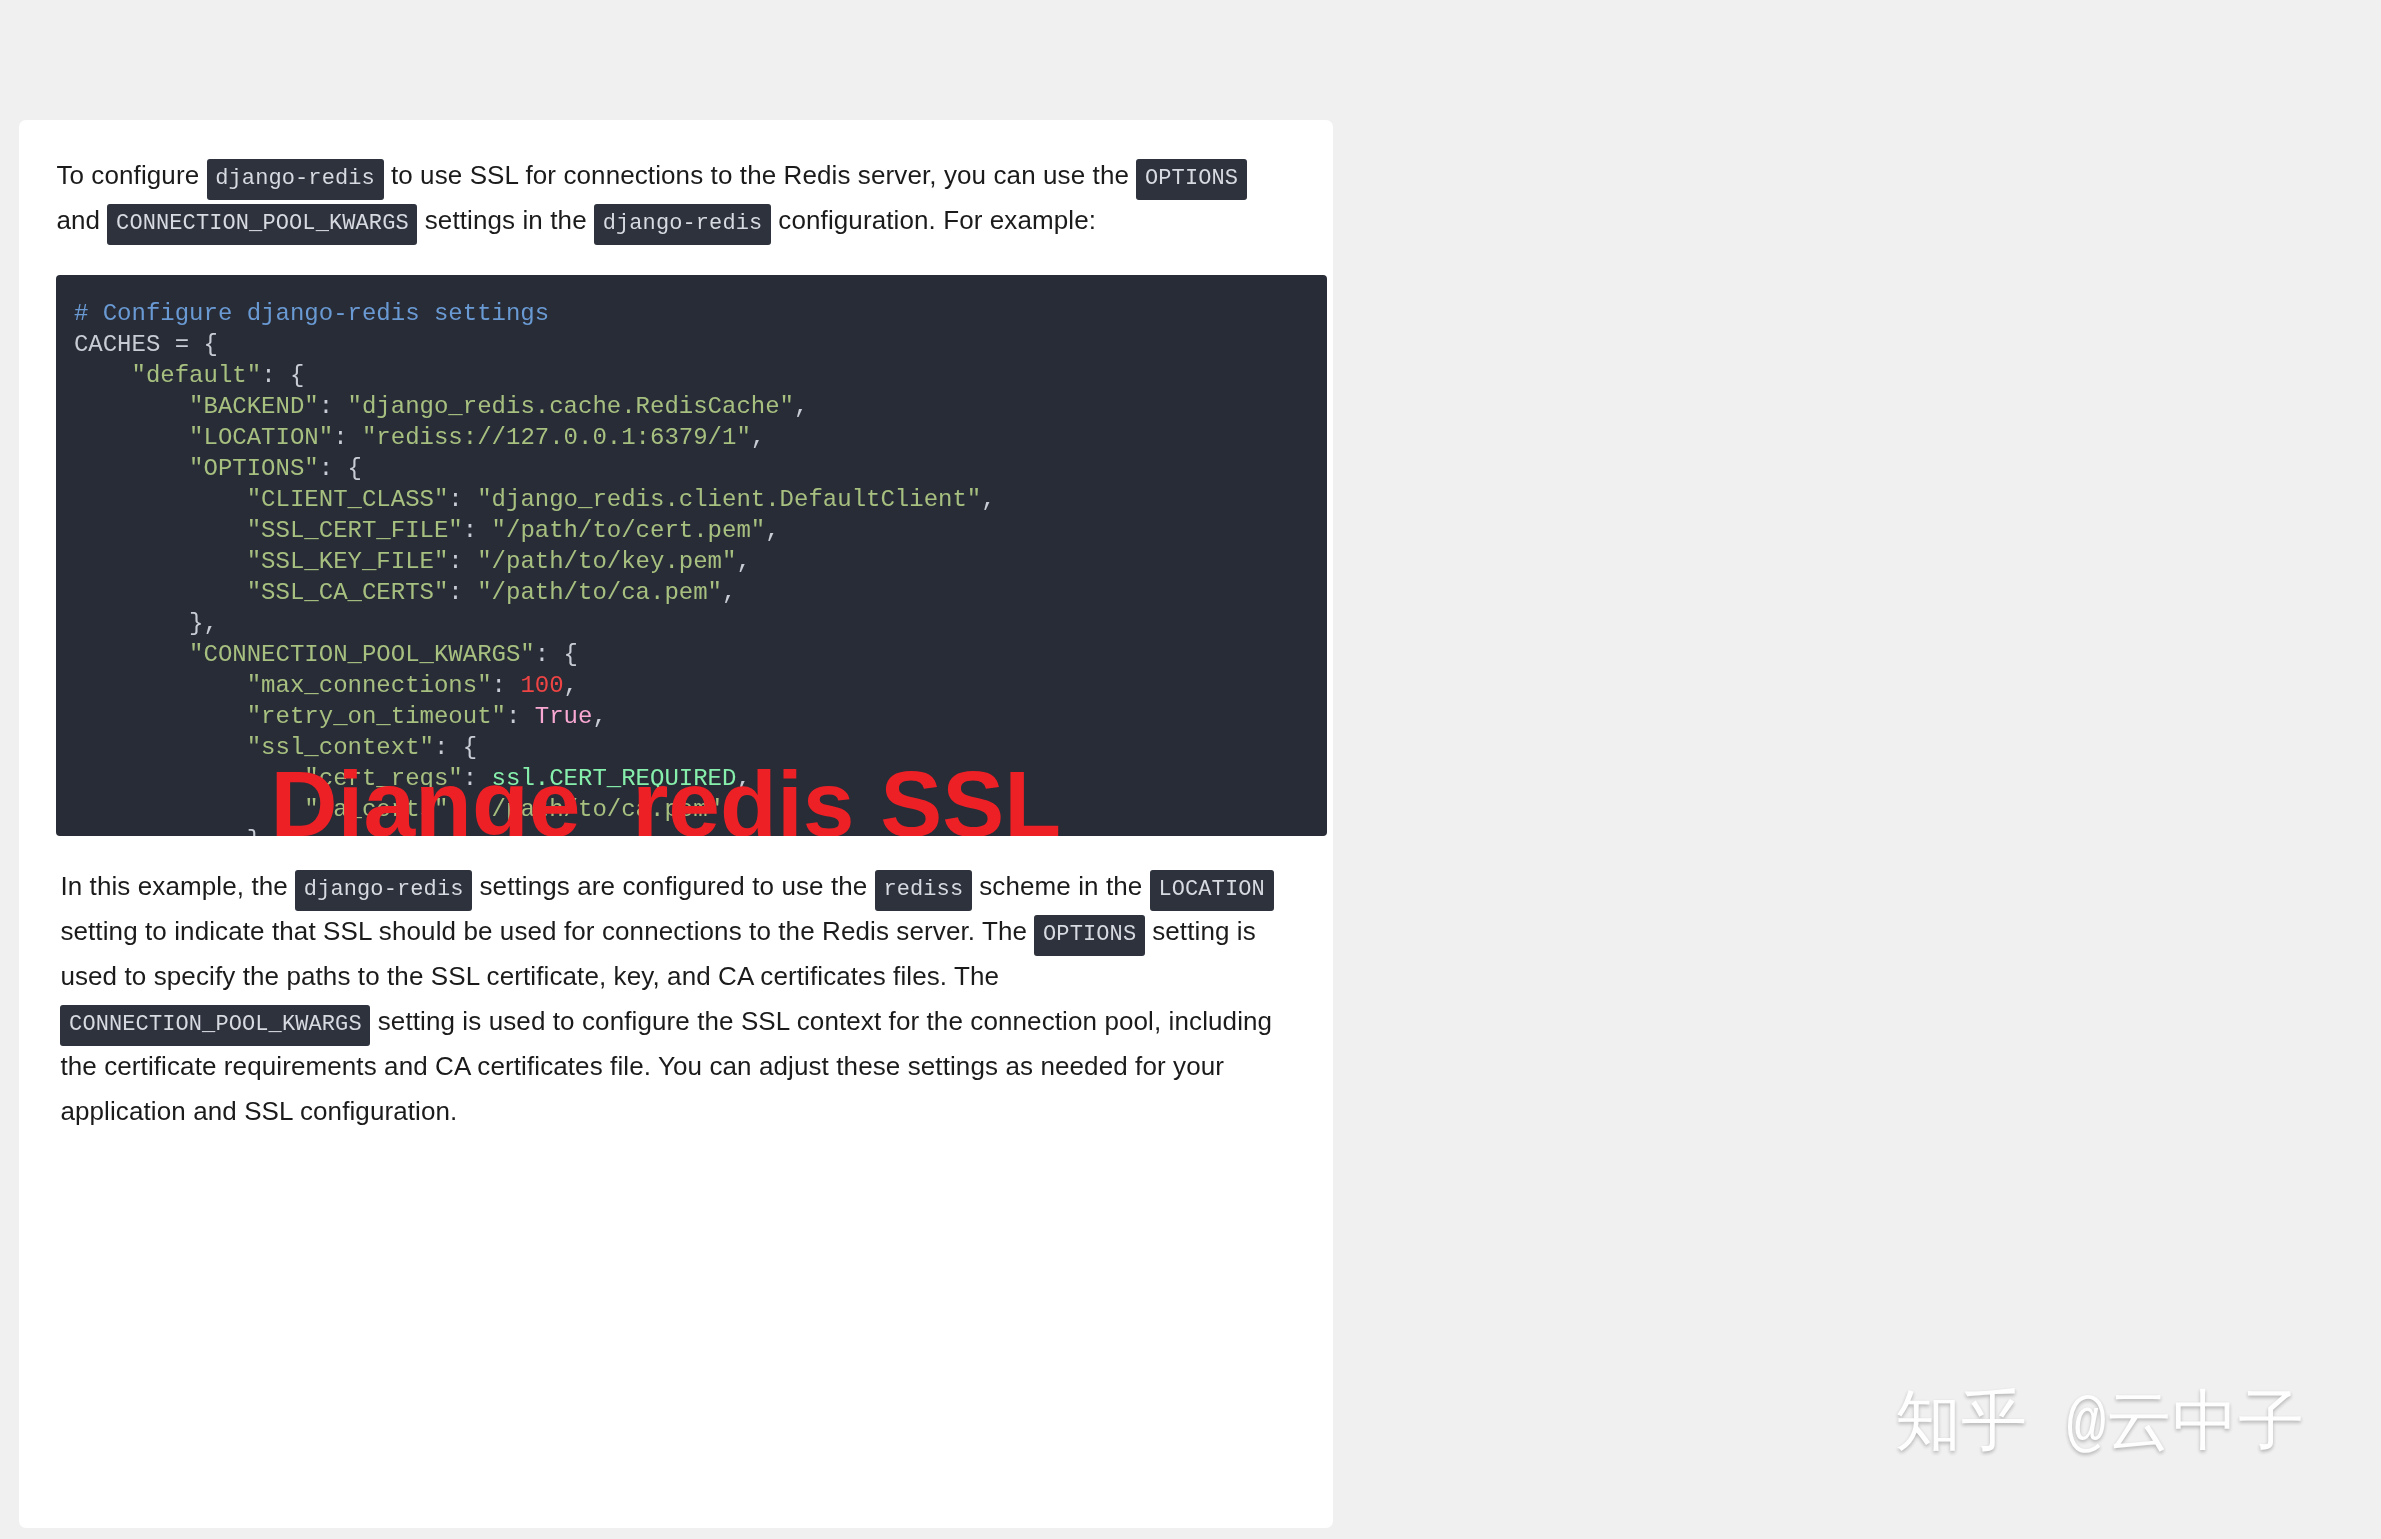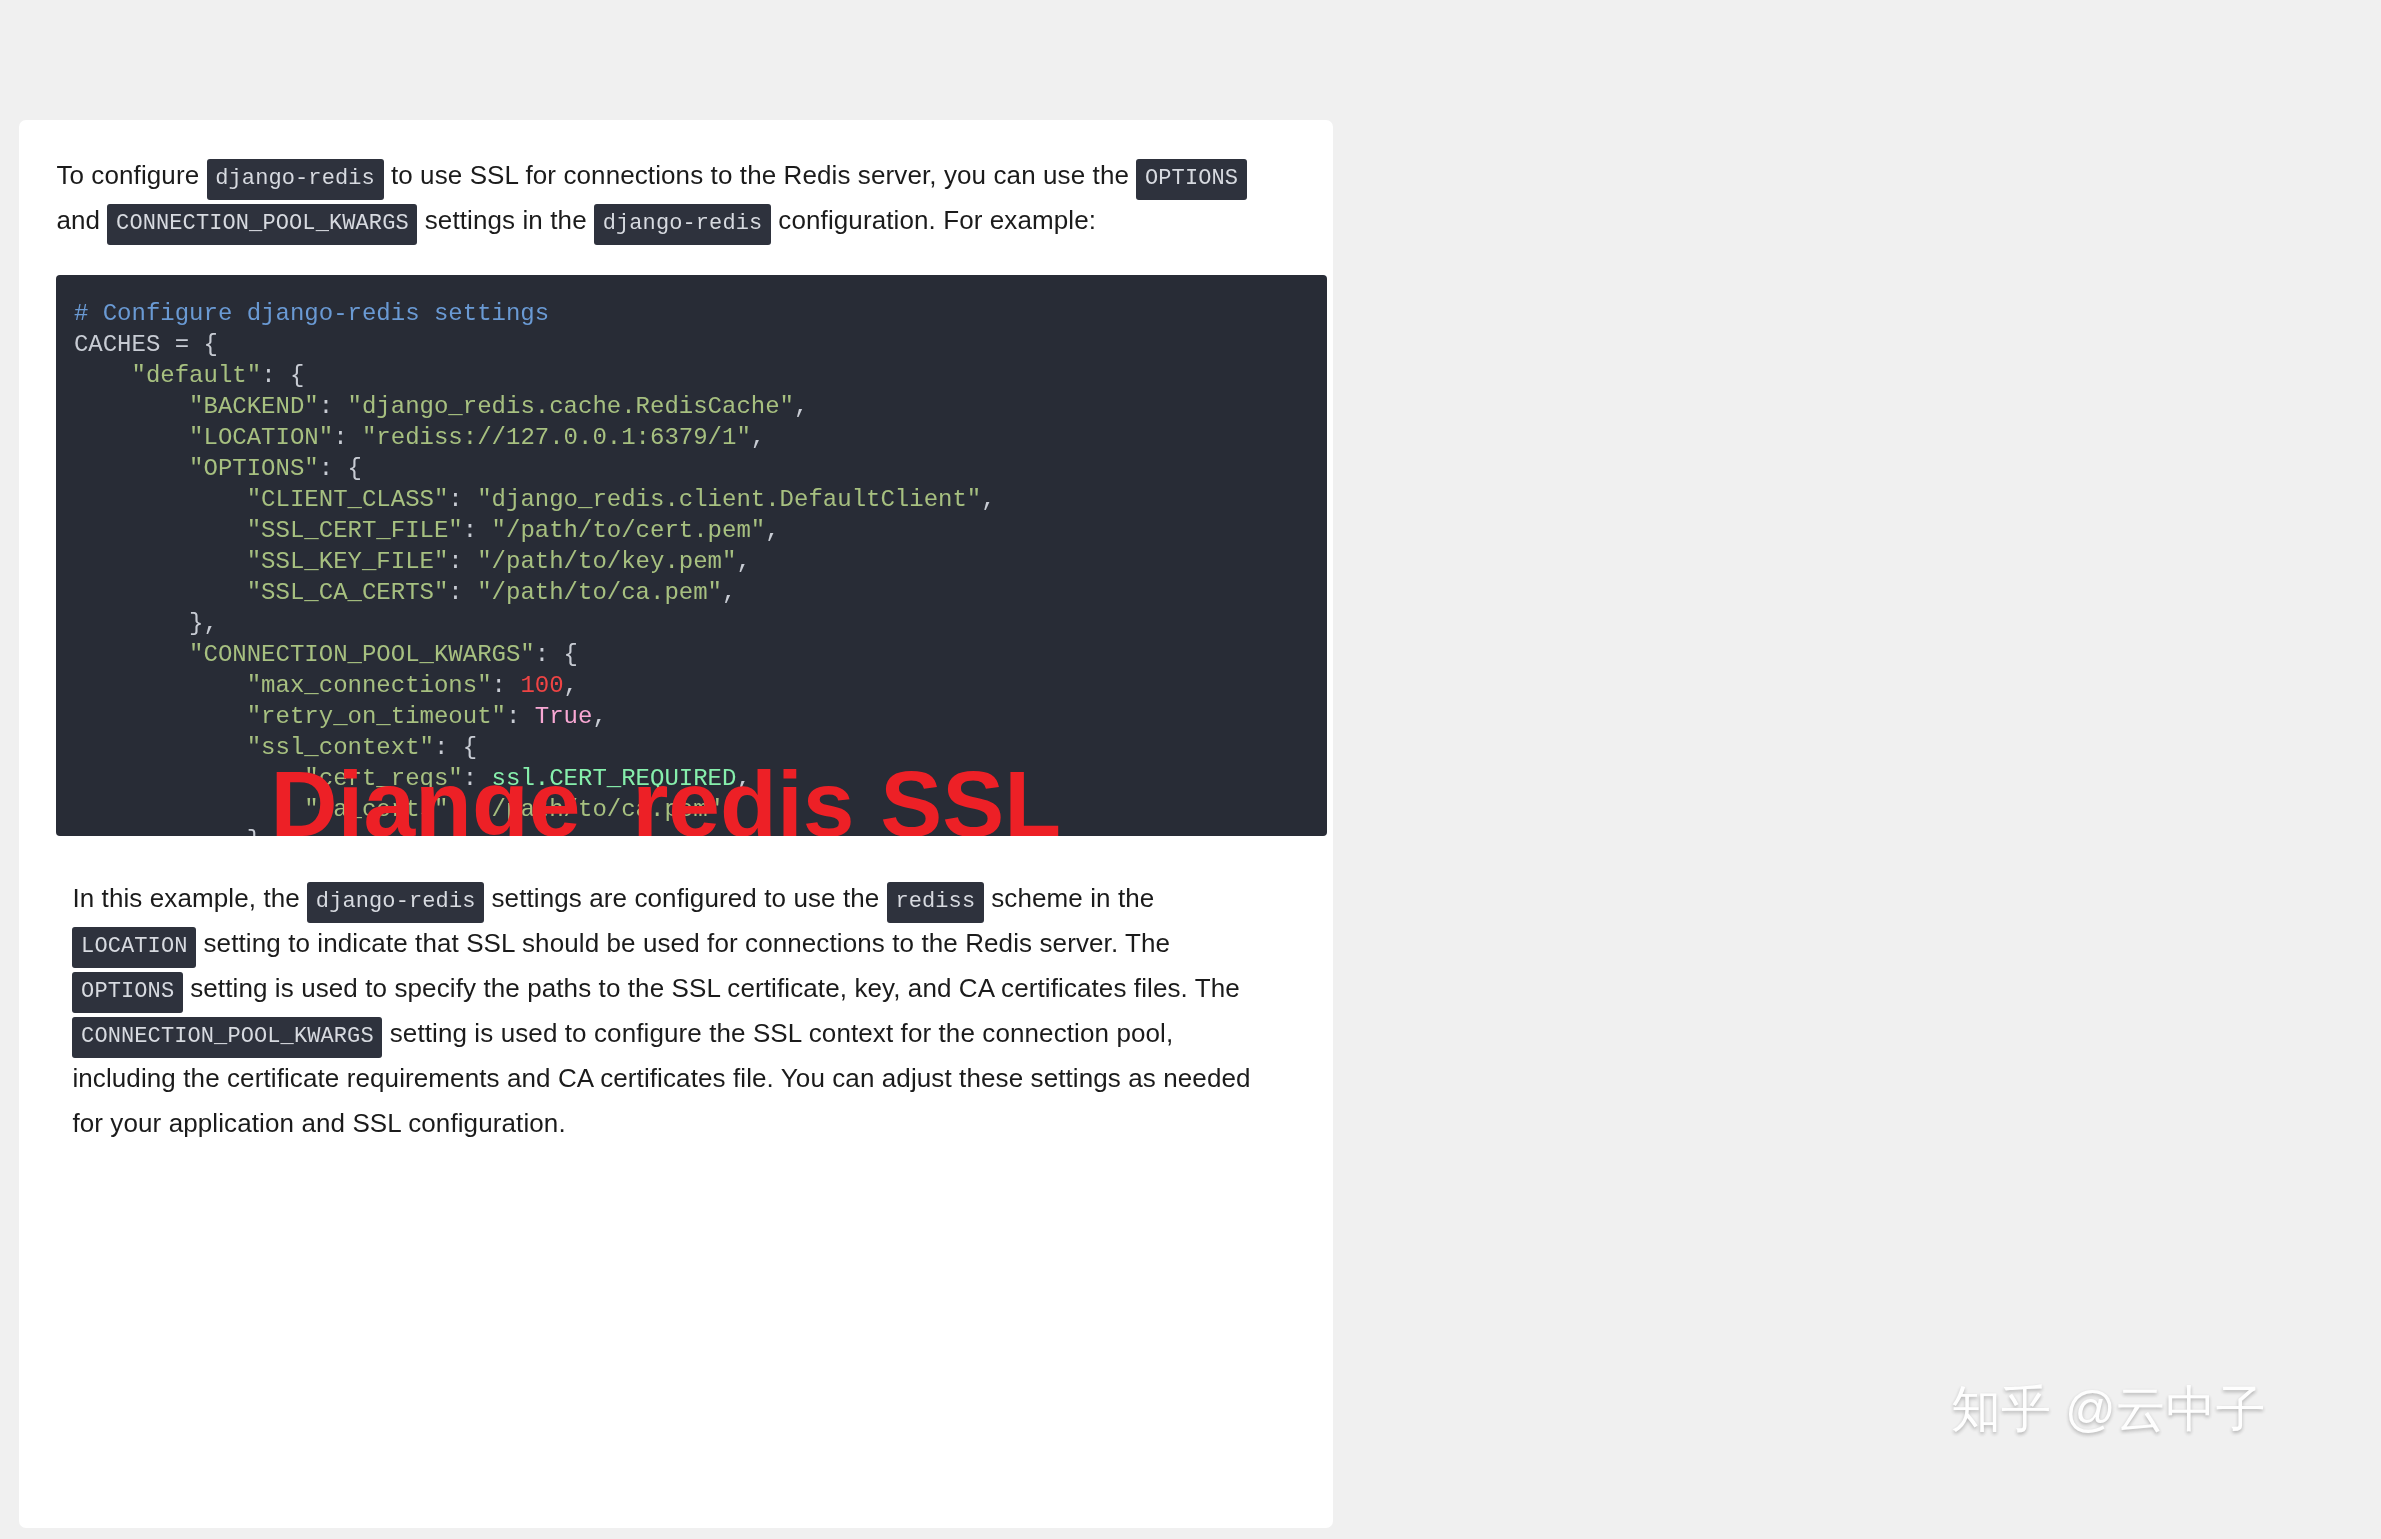--- a/index.html
+++ b/index.html
@@ -51,21 +51,21 @@
   }
 
   .para {
     font-size: 26px;
     line-height: 45px;
     color: #1b1b1b;
     font-family: "Liberation Sans", sans-serif;
     letter-spacing: 0.1px;
   }
   .para-intro { margin: 0; }
-  .para-outro { margin: 16px; padding-top: 24px; }
+  .para-outro { margin: 4px; padding-top: 24px; }
 
   code.chip {
     background: #2e323d;
     color: #d7dae0;
     font-family: "Liberation Mono", "DejaVu Sans Mono", monospace;
     font-size: 22px;
     padding: 6.8px 8.7px 8.7px 8.7px;
     border-radius: 2.9px;
     white-space: nowrap;
     line-height: 1;
@@ -107,25 +107,25 @@
     font-size: 93px;
     color: #ed2026;
     line-height: 1;
     letter-spacing: 0px;
     white-space: nowrap;
   }
 
   
   .watermark {
     position: absolute;
-    left: 1951px;
+    left: 1895px;
     top: 1376px;
-    font-size: 50px;
+    font-size: 66px;
     color: #ffffff;
-    font-family: Liberation Sans, sans-serif;
+    font-family: Liberation Mono, monospace;
     text-shadow: 0 1.9px 3.9px rgba(120,120,120,0.55);
     white-space: nowrap;
     opacity: 0.95;
   }
 </style>
 </head>
 <body>
 
 <div id="page">
 

